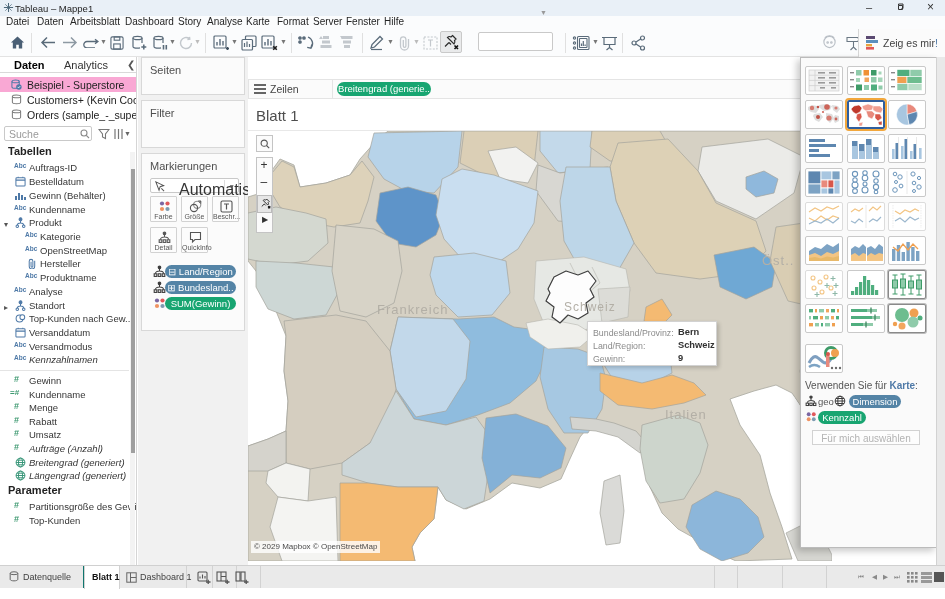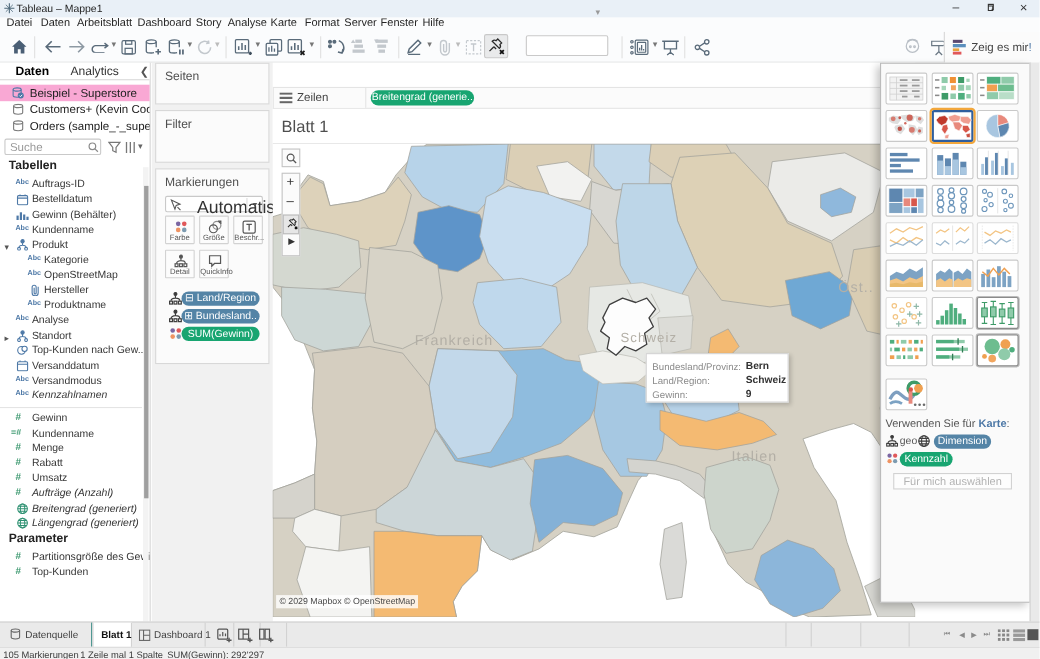--- a/index.html
+++ b/index.html
@@ -1109,18 +1109,13 @@
       </svg>
     <svg class="abs" style="left:921px;top:6px" width="11" height="11" viewBox="0 0 11 11">
         <g fill="#999">
           <rect x="0" y="0" width="11" height="3"></rect>
           <rect x="0" y="4" width="11" height="3"></rect>
           <rect x="0" y="8" width="11" height="3"></rect>
         </g>
       </svg>
     <div class="abs" style="left:934px;top:6px;width:10px;height:10px;background:#555"></div>
   </div>
-  <div id="statusbar">
-    <span style="left:3px;top:1px">105 Markierungen</span>
-    <span style="left:73px;top:1px">1 Zeile mal 1 Spalte</span>
-    <span style="left:152px;top:1px">SUM(Gewinn): 292'297</span>
-  </div>
 </div>
 
 </body></html>

